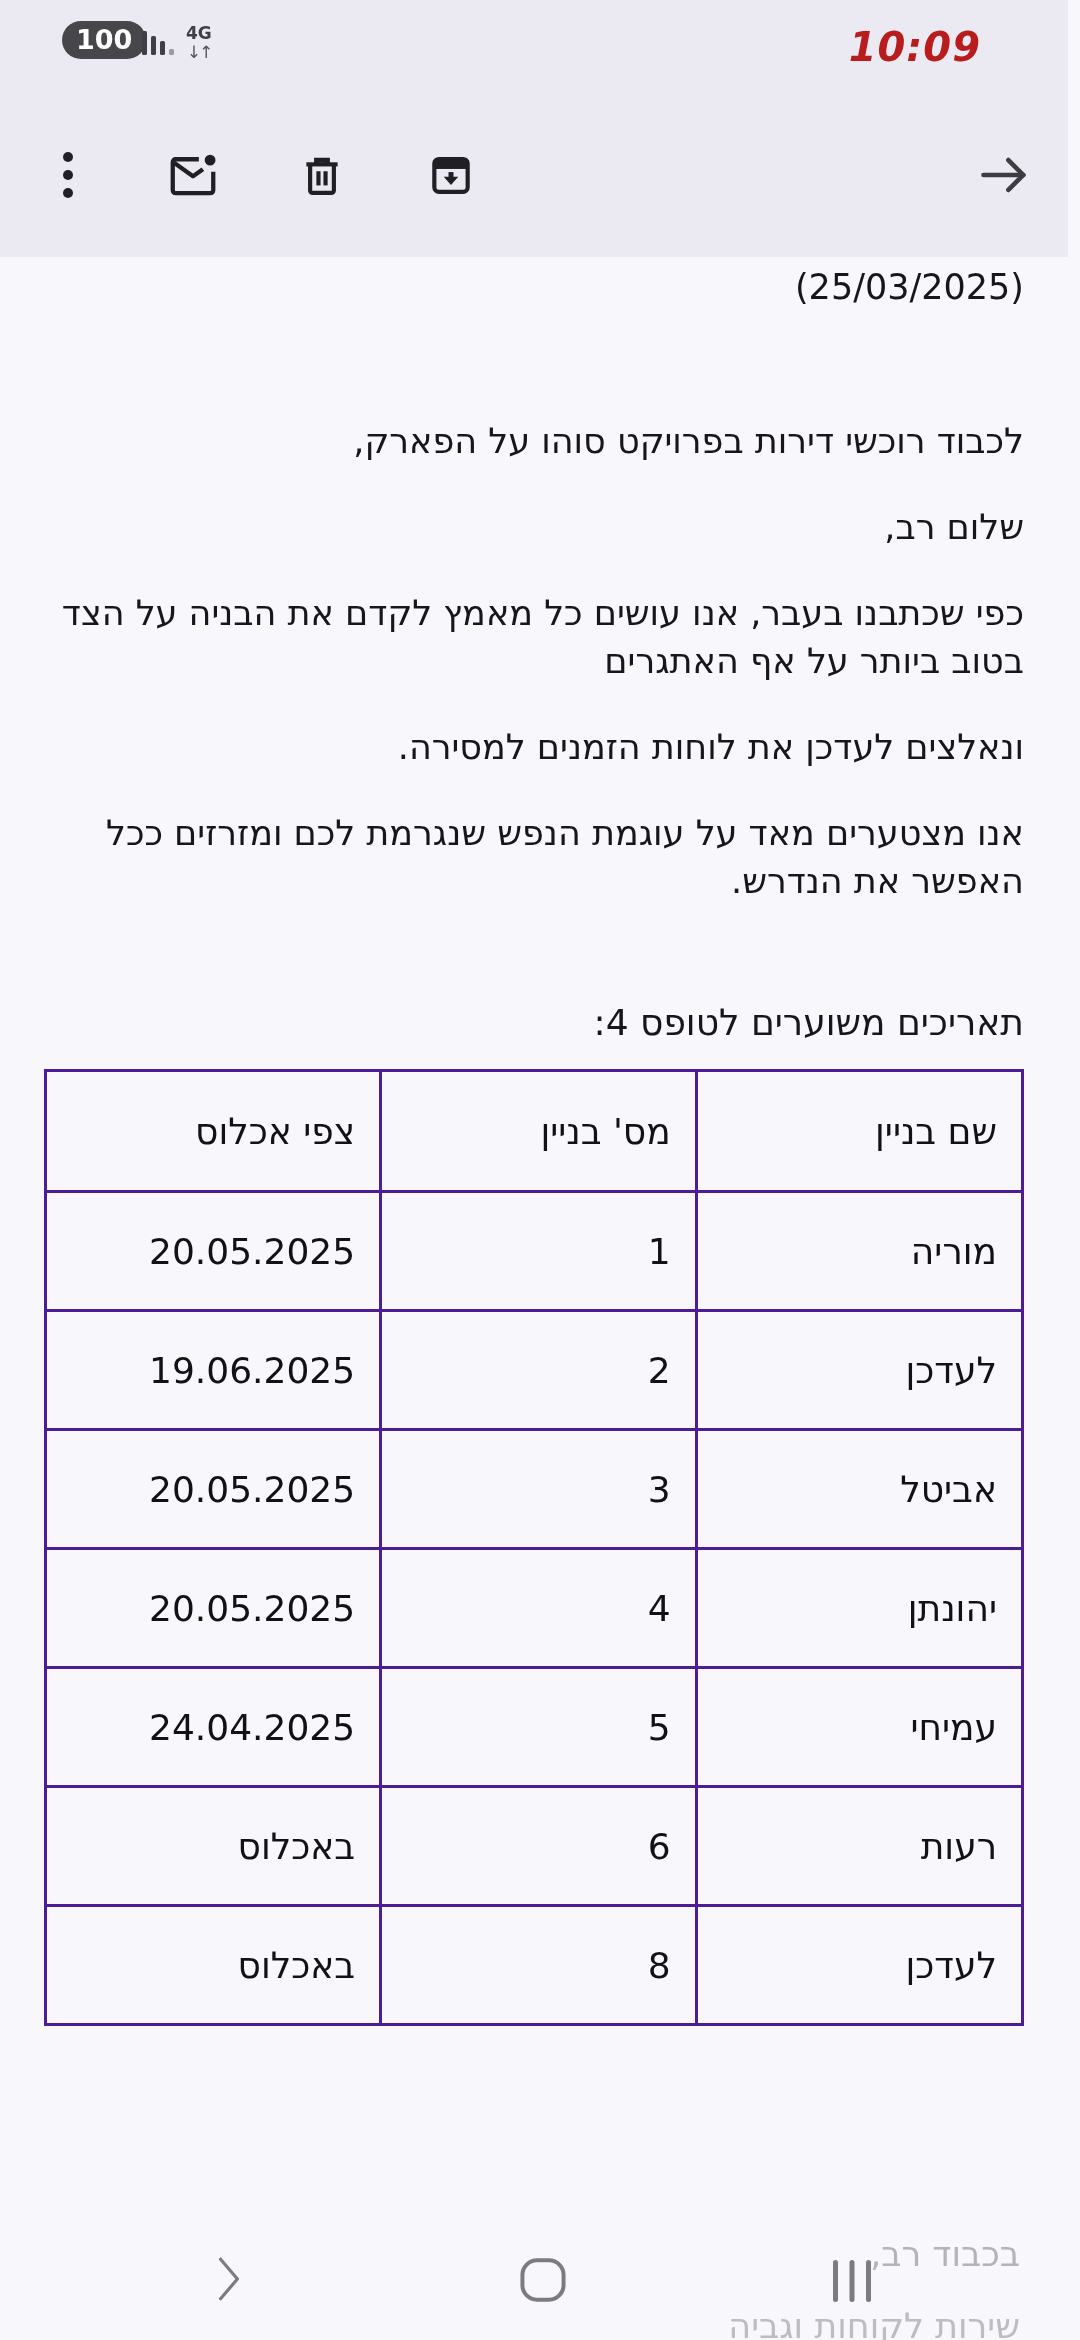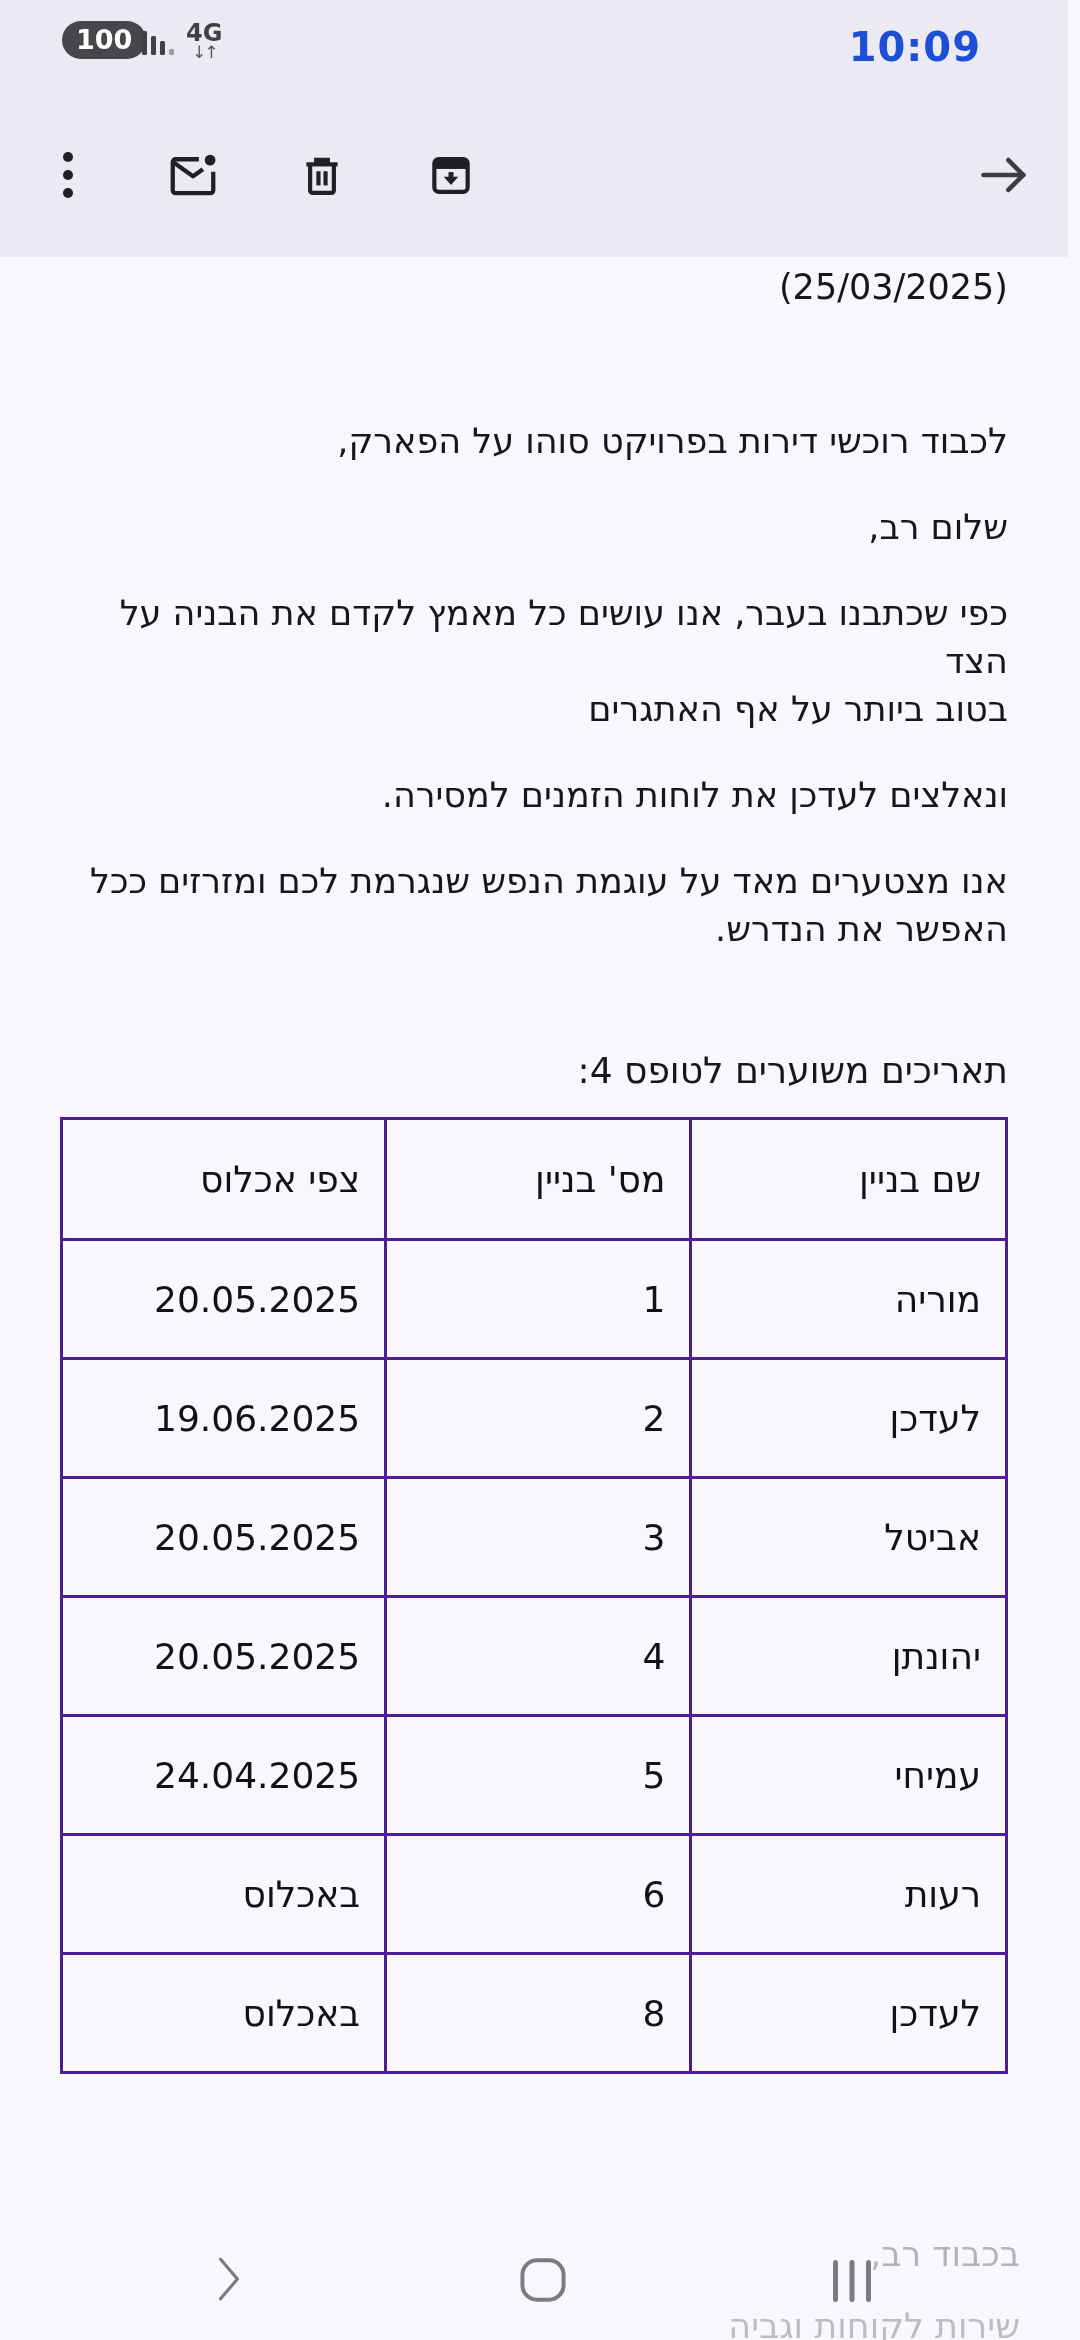--- a/index.html
+++ b/index.html
@@ -11,38 +11,38 @@
   .phone{position:absolute;inset:0;width:1068px;height:2340px;overflow:hidden;}
 
   
   .header{position:absolute;top:0;left:0;right:0;height:257px;background:#ebeaf2;}
   .battery-pill{
     position:absolute;left:62px;top:21px;background:#46464b;color:#ffffff;
     font-size:27px;font-weight:bold;border-radius:22px;padding:4px 14px;line-height:1.1;
   }
   .signal-icon{position:absolute;left:142px;top:28px;}
   .net{position:absolute;left:186px;top:22px;display:flex;flex-direction:column;align-items:center;color:#3f3f45;}
-  .net-type{font-size:24px;font-weight:700;line-height:22px;}
+  .net-type{font-size:17px;font-weight:700;line-height:22px;}
   .net-arrows{font-size:17px;line-height:16px;letter-spacing:-2px;color:#55555b;}
-  .status-time{position:absolute;right:87px;top:24px;font-size:40px;font-weight:600;color:#1d4ed8;letter-spacing:1px;}
+  .status-time{position:absolute;right:87px;top:24px;font-size:40px;font-weight:600;color:#b91c1c;letter-spacing:1px;font-style:italic;}
 
   .tb-btn{
     position:absolute;top:148px;width:56px;height:56px;background:none;border:none;padding:0;margin:0;
     display:flex;align-items:center;justify-content:center;color:#1f1f24;cursor:pointer;
   }
   #btn-more{left:40px;}
   #btn-unread{left:165px;}
   #btn-delete{left:294px;}
   #btn-archive{left:423px;}
   #btn-next{right:36px;color:#3c3c42;}
 
   
   .content{
     position:absolute;top:257px;left:0;right:0;bottom:0;
-    padding:0 60px;direction:rtl;text-align:right;color:#17171a;
+    padding:0 44px;direction:rtl;text-align:right;color:#17171a;
   }
   .date-line{margin-top:6px;font-size:35px;line-height:48px;}
   .paragraphs{margin-top:106px;}
   .para{font-size:35px;line-height:48px;margin:8px 0 38px 0;white-space:pre-line;}
   .caption{margin-top:94px;font-size:36px;line-height:48px;}
 
   table.sched{
     margin-top:22px;border-collapse:collapse;width:100%;table-layout:fixed;
     direction:rtl;
   }

